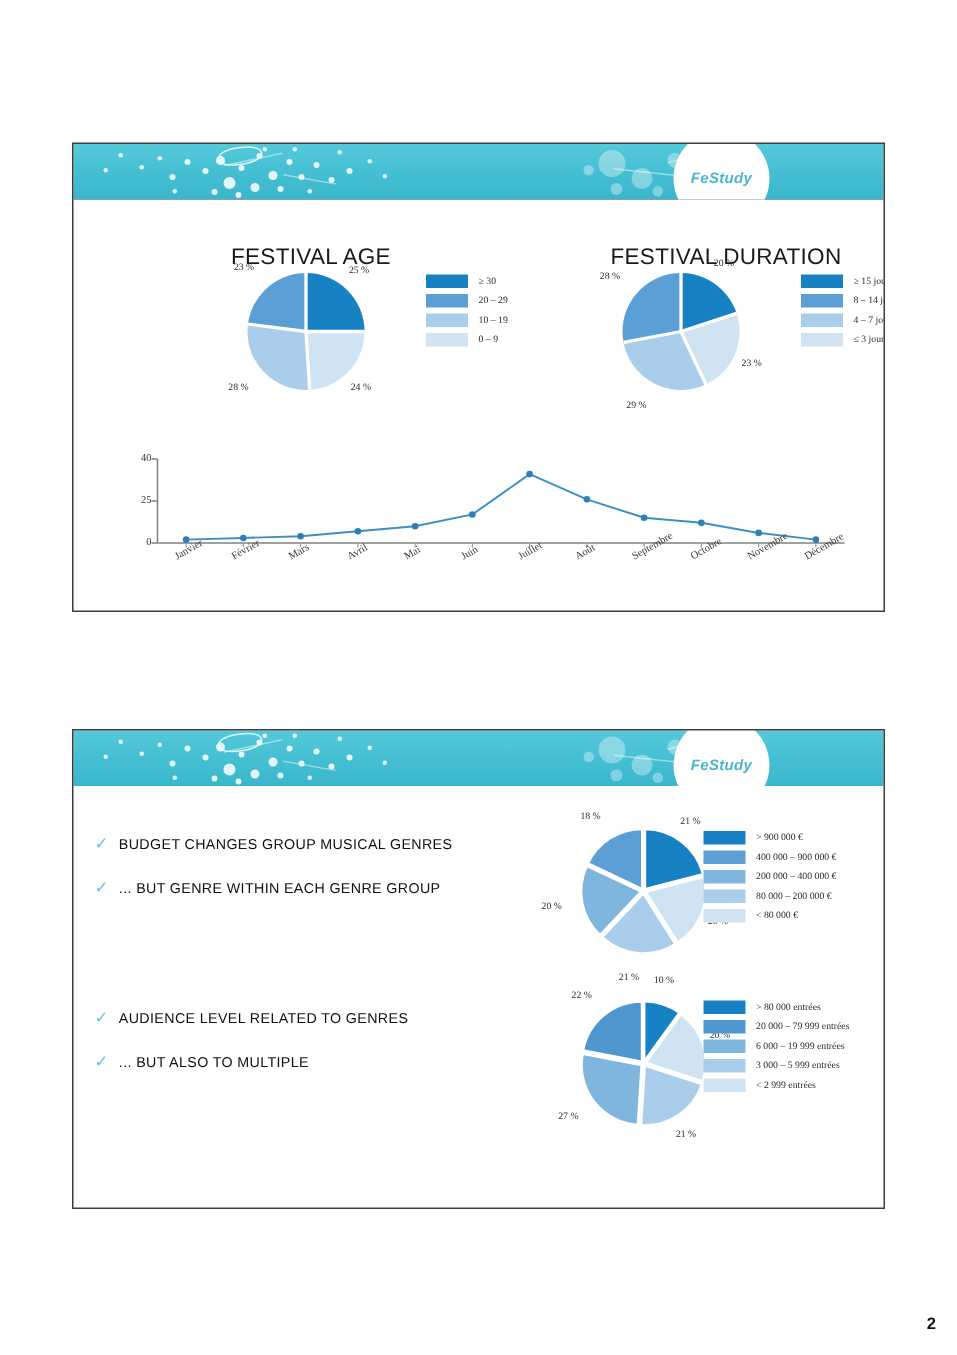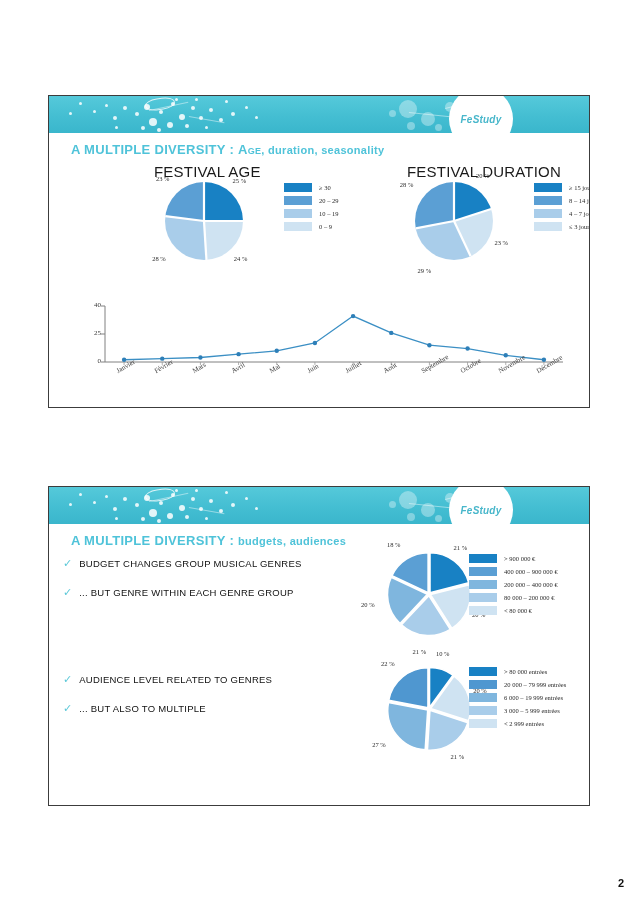--- a/index.html
+++ b/index.html
@@ -106,23 +106,20 @@
           <div class="lineb" style="left: 140px; top: 20px; width: 36px; transform: rotate(10deg);"></div>
           <div class="lineb" style="left: 360px; top: 16px; width: 44px; transform: rotate(6deg);"></div>
           <div class="lineb" style="left: 396px; top: 12px; width: 30px; transform: rotate(-14deg);"></div>
           <div style="position: absolute; left: 96px; top: 2px; width: 28px; height: 10px; border: 1.5px solid rgba(255, 255, 255, 0.8); border-radius: 50% / 60%; transform: rotate(-8deg);"></div>
         </div>
       <div class="logo">
         <span>FeStudy</span>
       </div>
     </div>
 
-    <div class="slide-title" style="top:44px;">
-      <span class="big">A MULTIPLE DIVERSITY : </span><span class="sc">Age</span><span class="sc2">, </span><span class="sc2">duration</span><span class="sc2">, </span><span class="sc2">seasonality</span>
-    </div>
 
     <div class="cap" style="left:105px;top:67px;">FESTIVAL AGE</div>
     <div class="cap" style="left:358px;top:67px;">FESTIVAL DURATION</div>
 
     <div id="pie-age" class="pie" style="left: 116px; top: 86px; width: 78px; height: 78px; background: conic-gradient(rgb(24, 129, 196) 0deg, rgb(24, 129, 196) 90deg, rgb(207, 227, 242) 90deg, rgb(207, 227, 242) 176.4deg, rgb(169, 205, 234) 176.4deg, rgb(169, 205, 234) 277.2deg, rgb(91, 159, 212) 277.2deg, rgb(91, 159, 212) 360deg); box-shadow: rgba(255, 255, 255, 0) 0px 0px 0px 0.5px;">
         <svg width="78" height="78" style="position: absolute; left: 0px; top: 0px; pointer-events: none;">
           <line x1="39" y1="39" x2="39" y2="0" stroke="#ffffff" stroke-width="2.2"></line>
           <line x1="39" y1="39" x2="78" y2="39" stroke="#ffffff" stroke-width="2.2"></line>
           <line x1="39" y1="39" x2="41.44883026164324" y2="77.9230424087026" stroke="#ffffff" stroke-width="2.2"></line>
           <line x1="39" y1="39" x2="0.3075266487353616" y2="34.11200389099215" stroke="#ffffff" stroke-width="2.2"></line>
@@ -282,23 +279,20 @@
           <div class="lineb" style="left: 140px; top: 20px; width: 36px; transform: rotate(10deg);"></div>
           <div class="lineb" style="left: 360px; top: 16px; width: 44px; transform: rotate(6deg);"></div>
           <div class="lineb" style="left: 396px; top: 12px; width: 30px; transform: rotate(-14deg);"></div>
           <div style="position: absolute; left: 96px; top: 2px; width: 28px; height: 10px; border: 1.5px solid rgba(255, 255, 255, 0.8); border-radius: 50% / 60%; transform: rotate(-8deg);"></div>
         </div>
       <div class="logo">
         <span>FeStudy</span>
       </div>
     </div>
 
-    <div class="slide-title" style="top:44px;">
-      <span class="big">A MULTIPLE DIVERSITY : </span><span class="sc2">budgets</span><span class="sc2">, </span><span class="sc2">audiences</span>
-    </div>
 
     <div class="bullet" style="left:14px;top:71px;">
       <span class="chk">✓</span>
       <span class="btxt">BUDGET CHANGES GROUP MUSICAL GENRES</span>
     </div>
     <div class="bullet" style="left:14px;top:100px;">
       <span class="chk">✓</span>
       <span class="btxt">... BUT GENRE WITHIN EACH GENRE GROUP</span>
     </div>
     <div class="bullet" style="left:14px;top:187px;">

